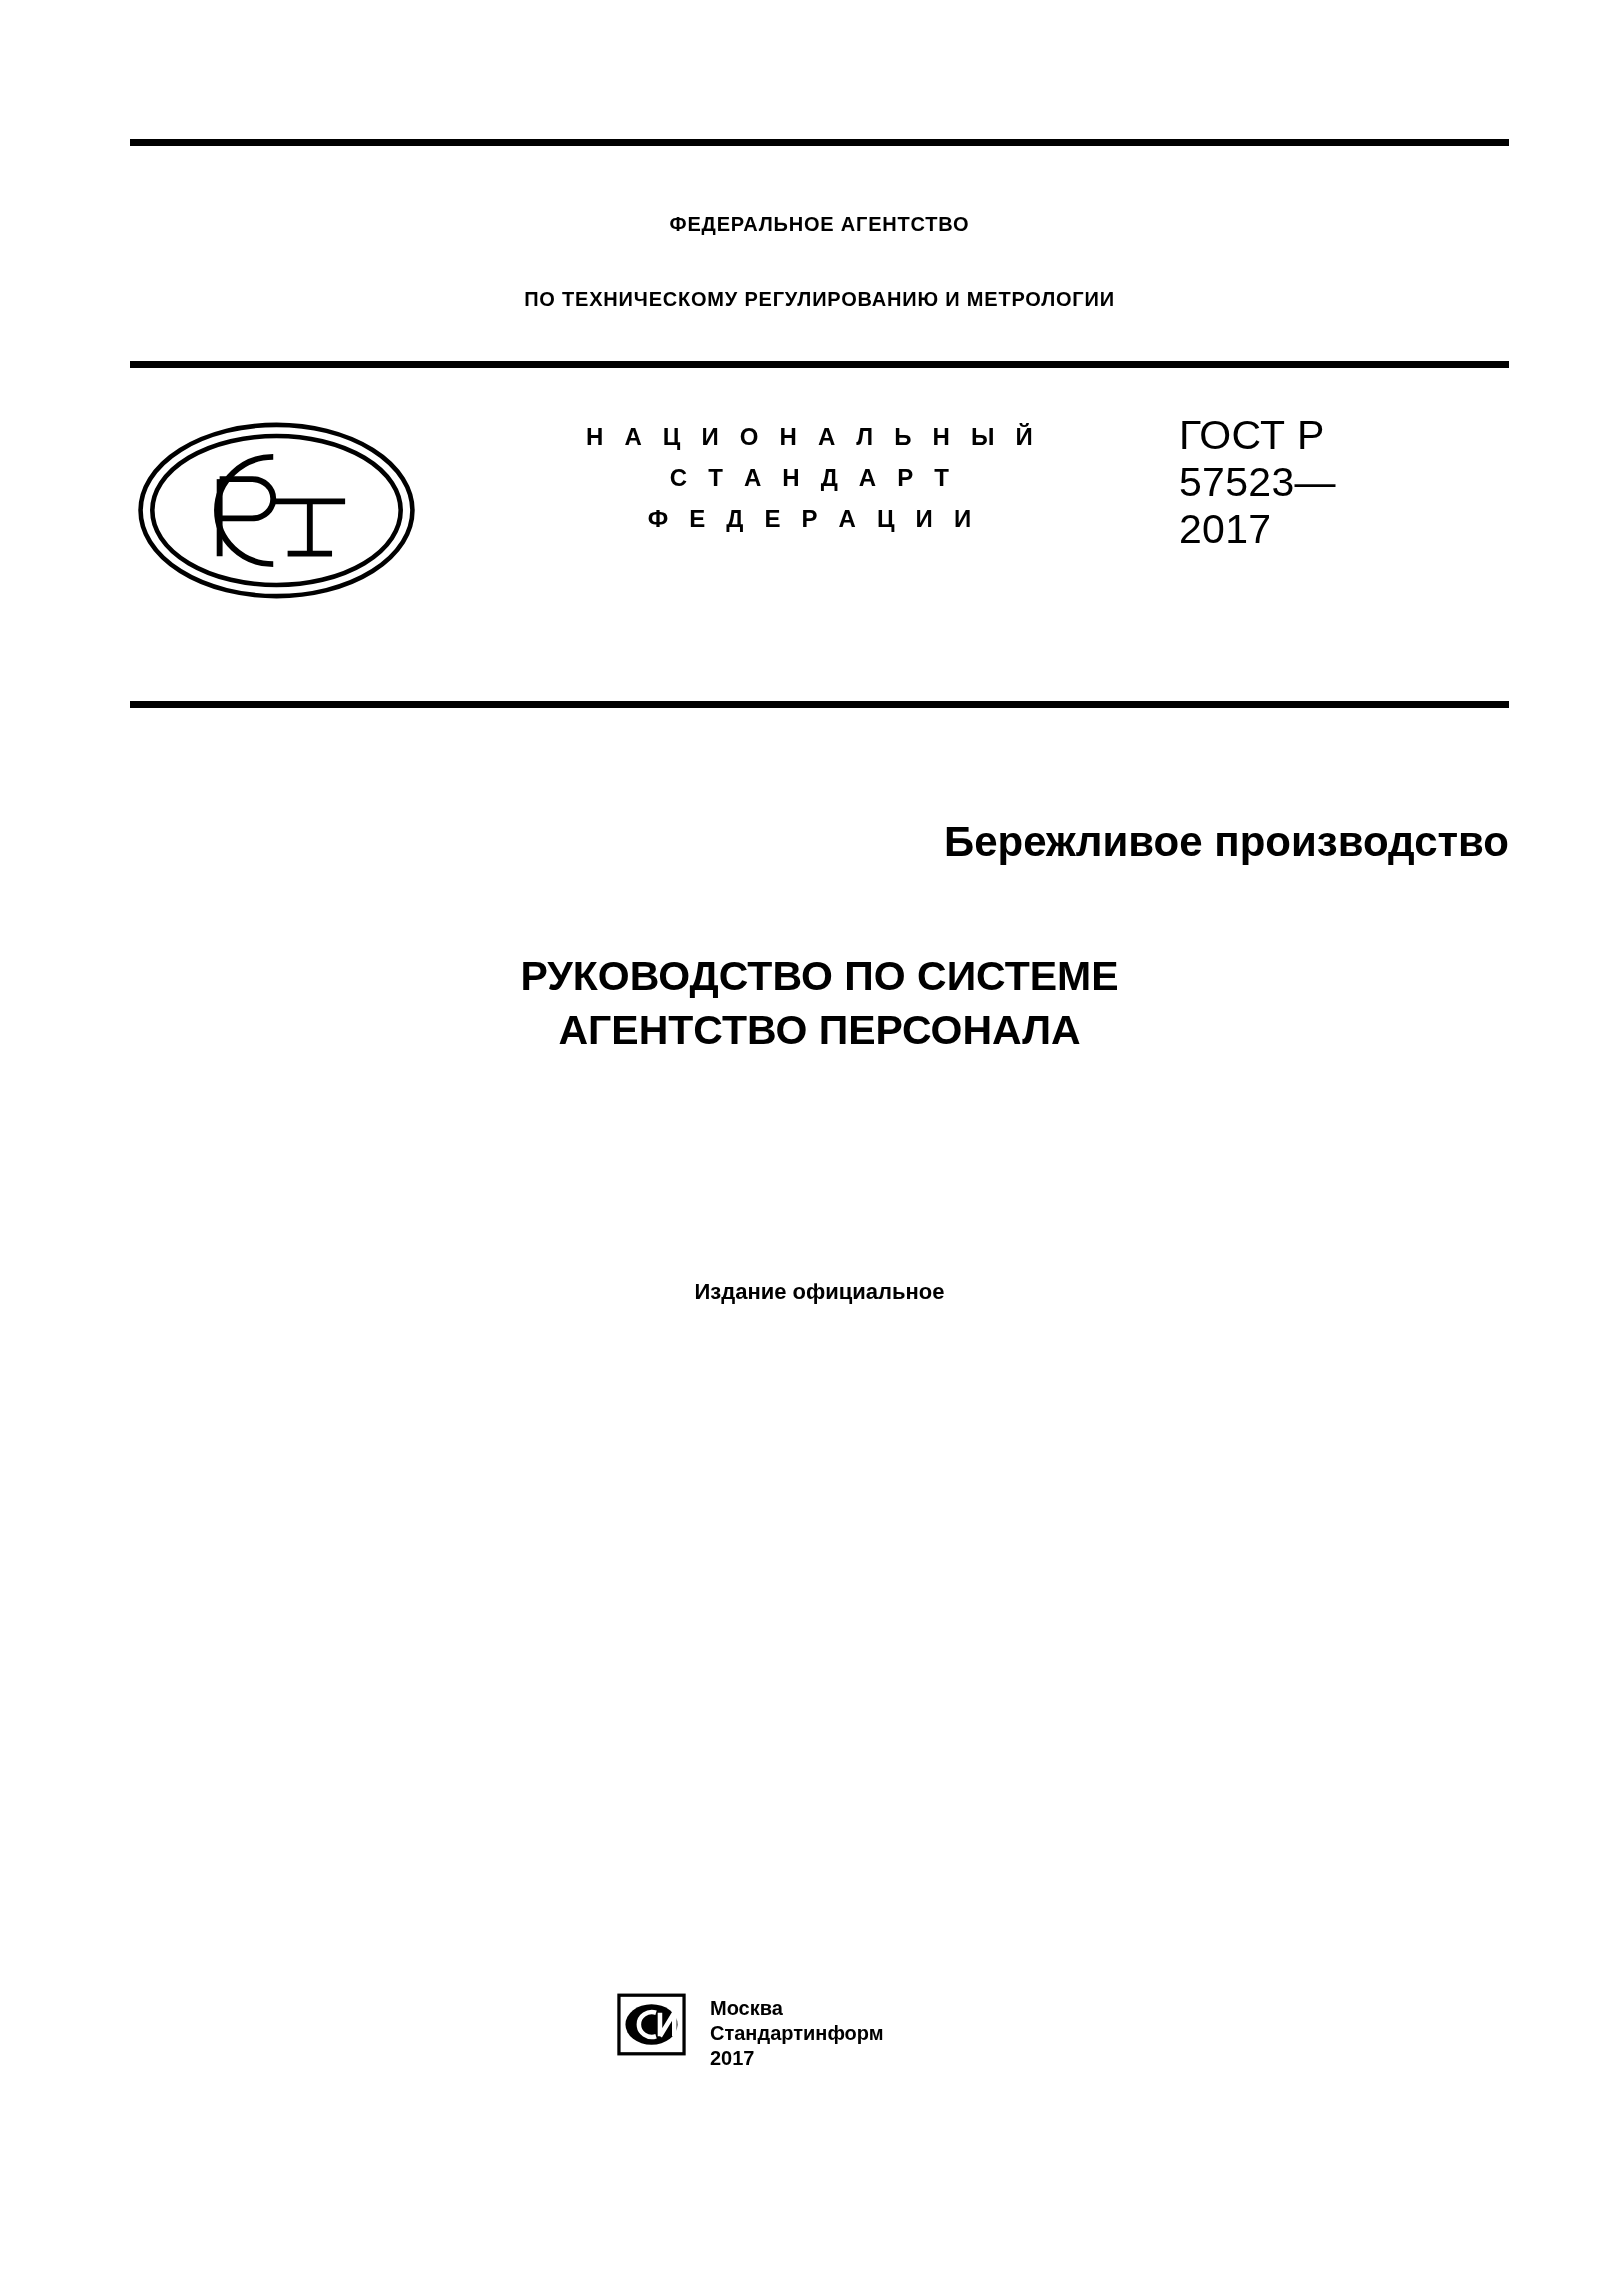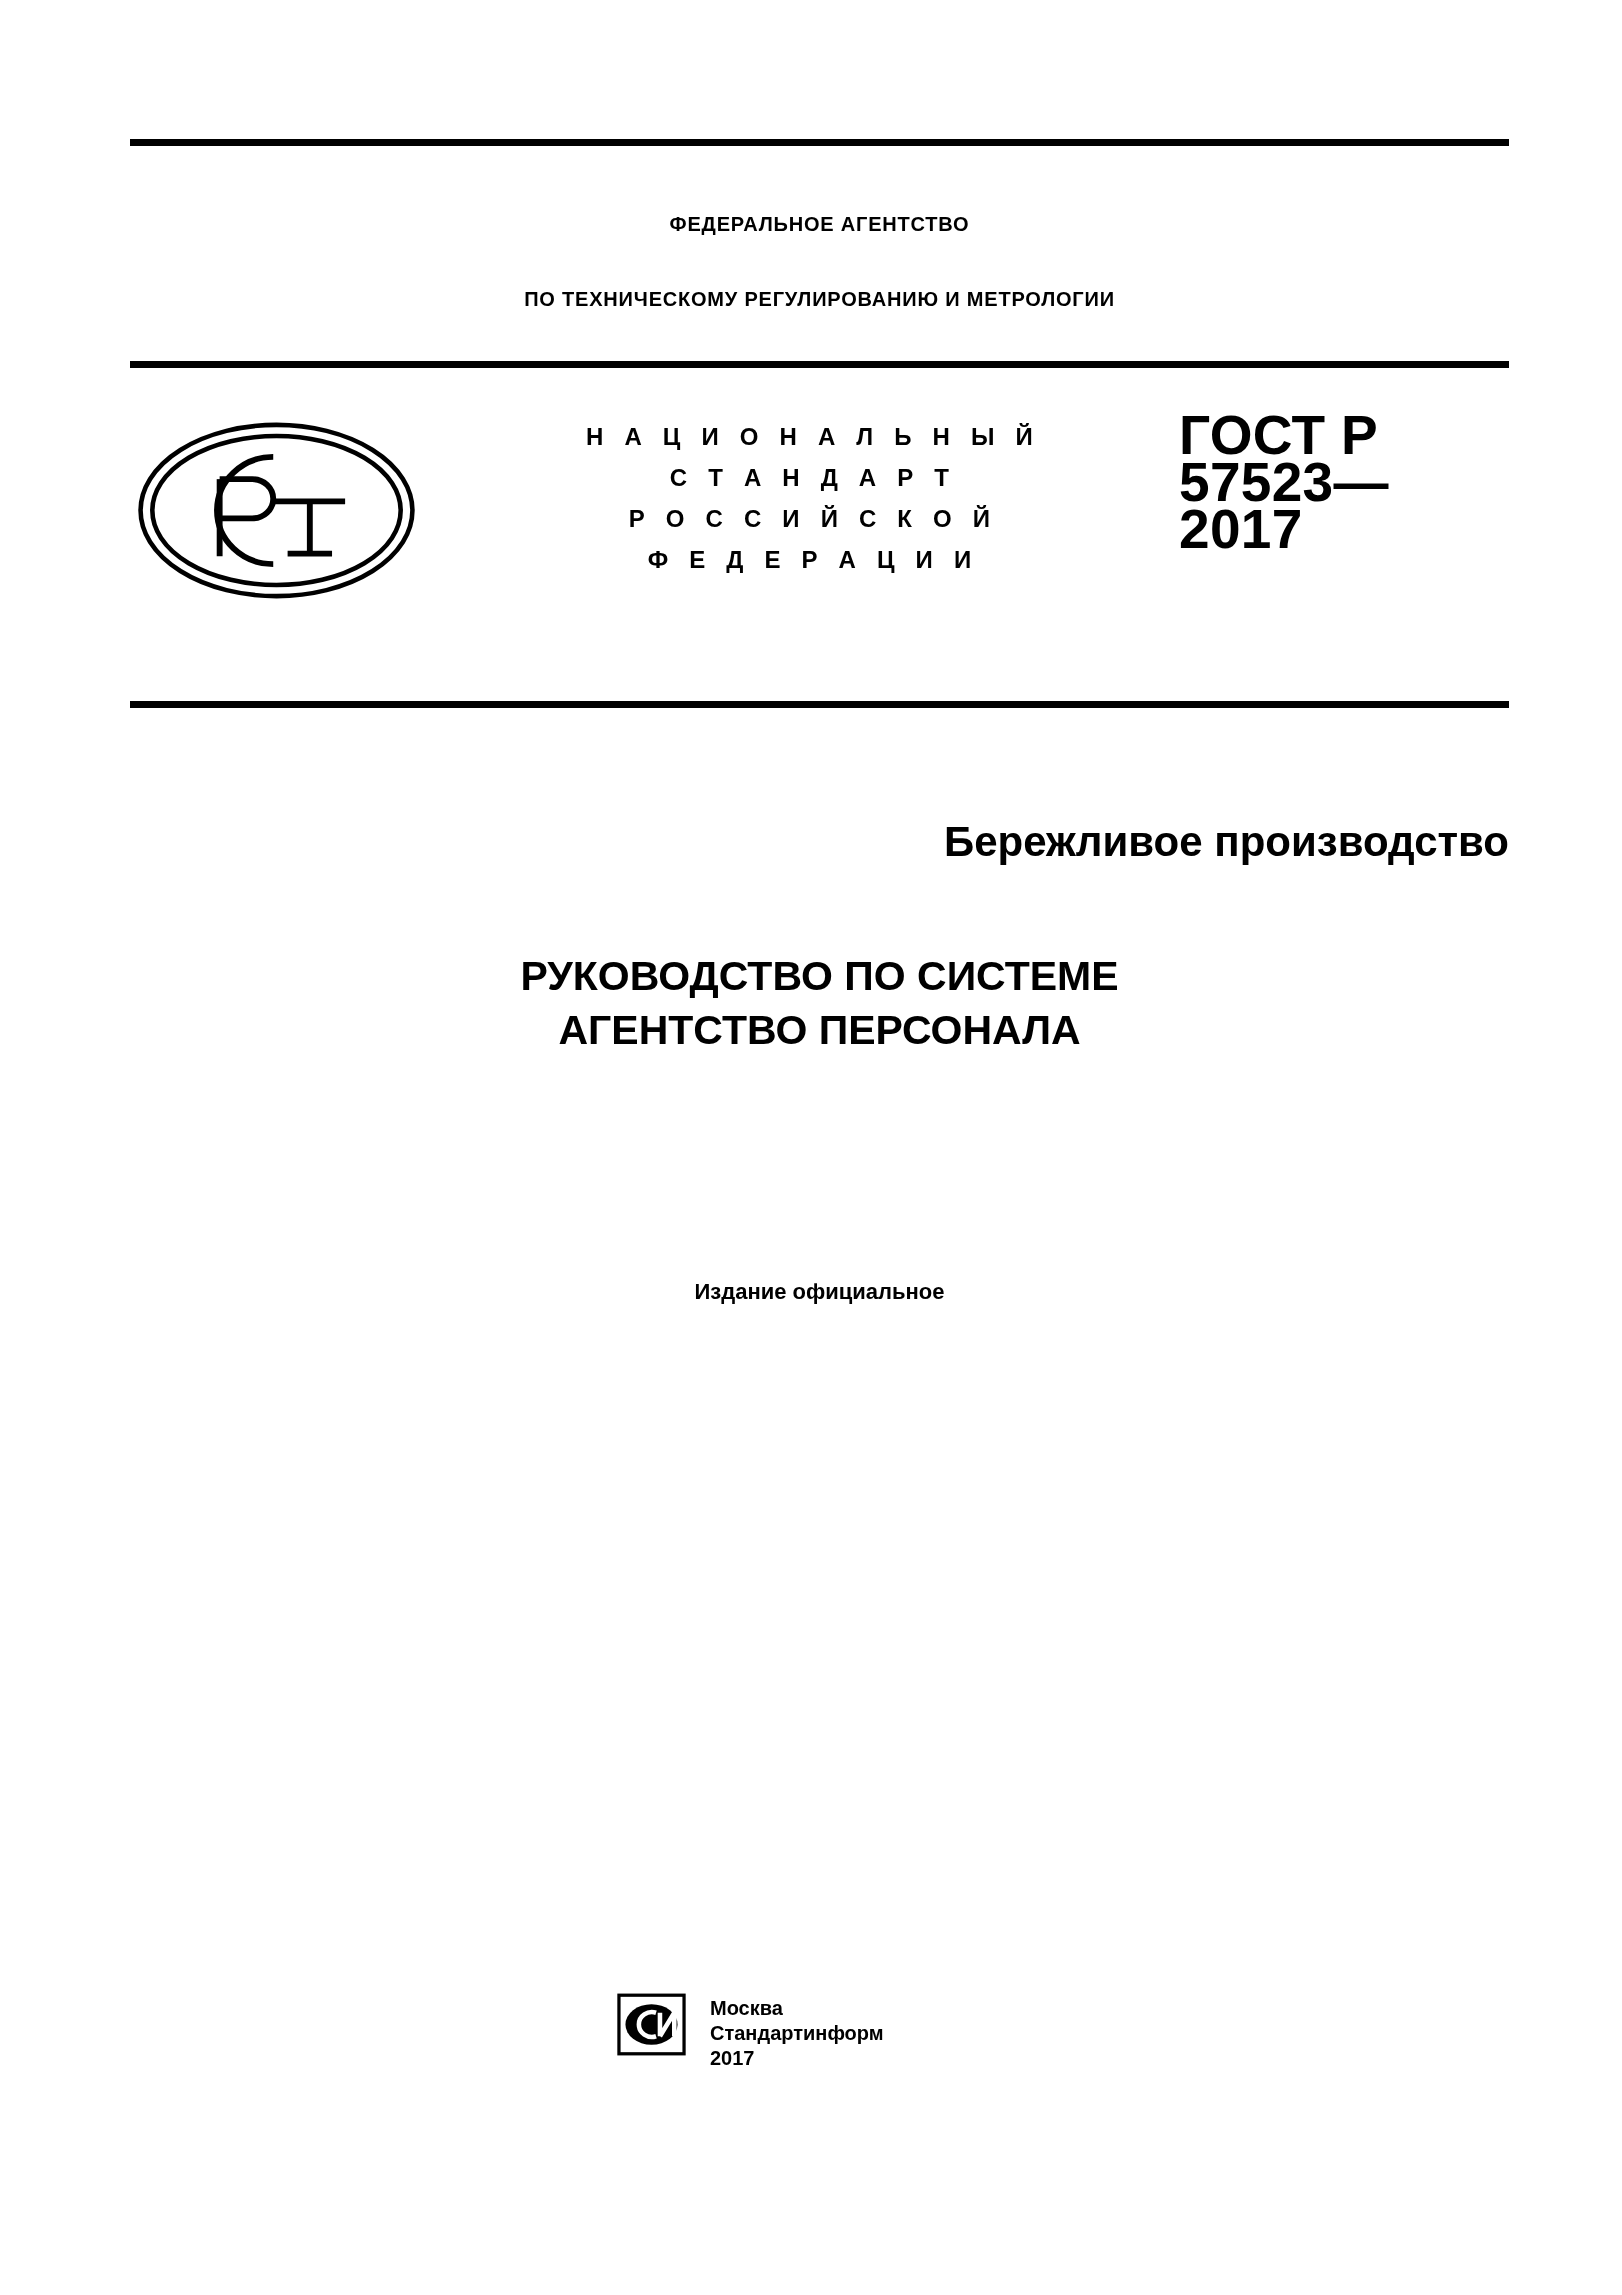--- a/index.html
+++ b/index.html
@@ -67,22 +67,22 @@
   }
   .national div { white-space: nowrap; }
 
   
   .gost-number {
     position: absolute;
     left: 1171px;
     top: 412px;
     width: 308px;
     text-align: left;
-    font-weight: bold;
-    font-size: 55px;
+    font-weight: normal;
+    font-size: 41px;
     line-height: 47px;
     letter-spacing: 0.3px;
   }
 
   
   .subject {
     position: absolute;
     left: 122px;
     top: 818px;
     width: 1379px;
@@ -159,21 +159,20 @@
 
       <path d="M 212 126 L 320 126" fill="none" stroke="#000" stroke-width="9"></path>
       <path d="M 266 126 L 266 206" fill="none" stroke="#000" stroke-width="9"></path>
       <path d="M 232 206 L 300 206" fill="none" stroke="#000" stroke-width="9"></path>
     </svg>
   </div>
 
   <div class="national">
     <div>Н А Ц И О Н А Л Ь Н Ы Й</div>
     <div>С Т А Н Д А Р Т</div>
-    <div>Р О С С И Й С К О Й</div>
     <div>Ф Е Д Е Р А Ц И И</div>
   </div>
 
   <div class="gost-number">
     <div>ГОСТ Р</div>
     <div>57523—</div>
     <div>2017</div>
   </div>
 
   <div class="subject">Бережливое производство</div>

